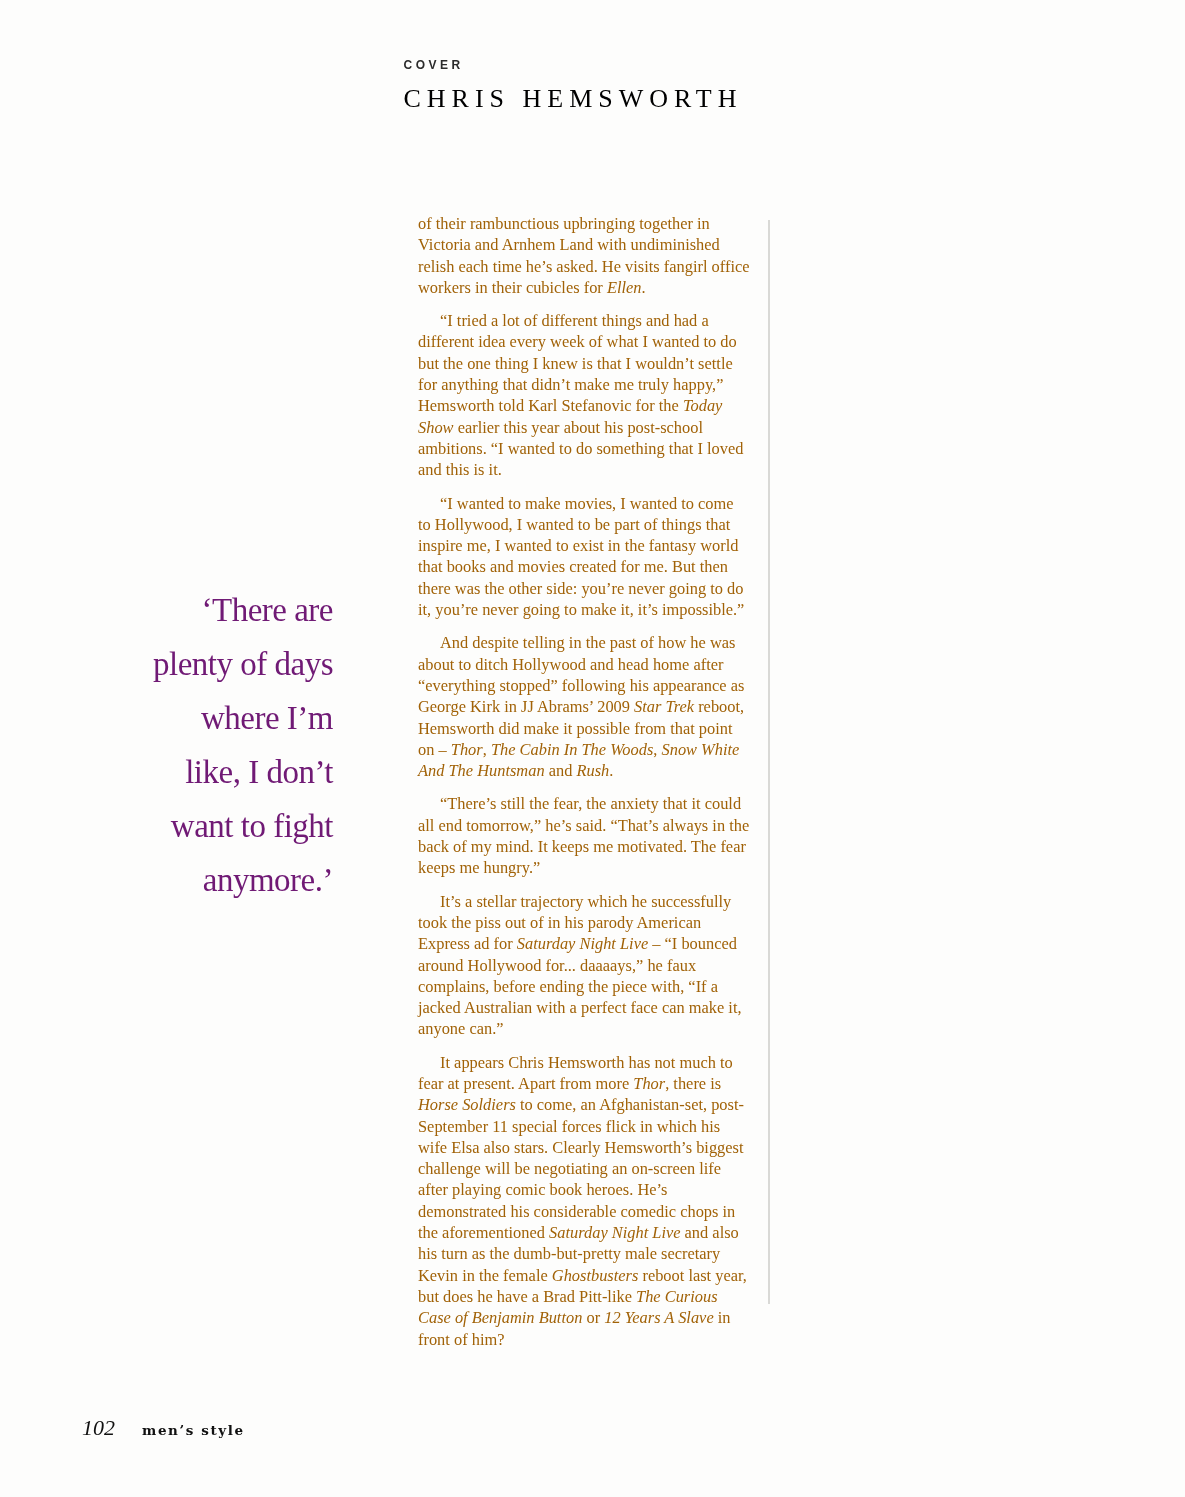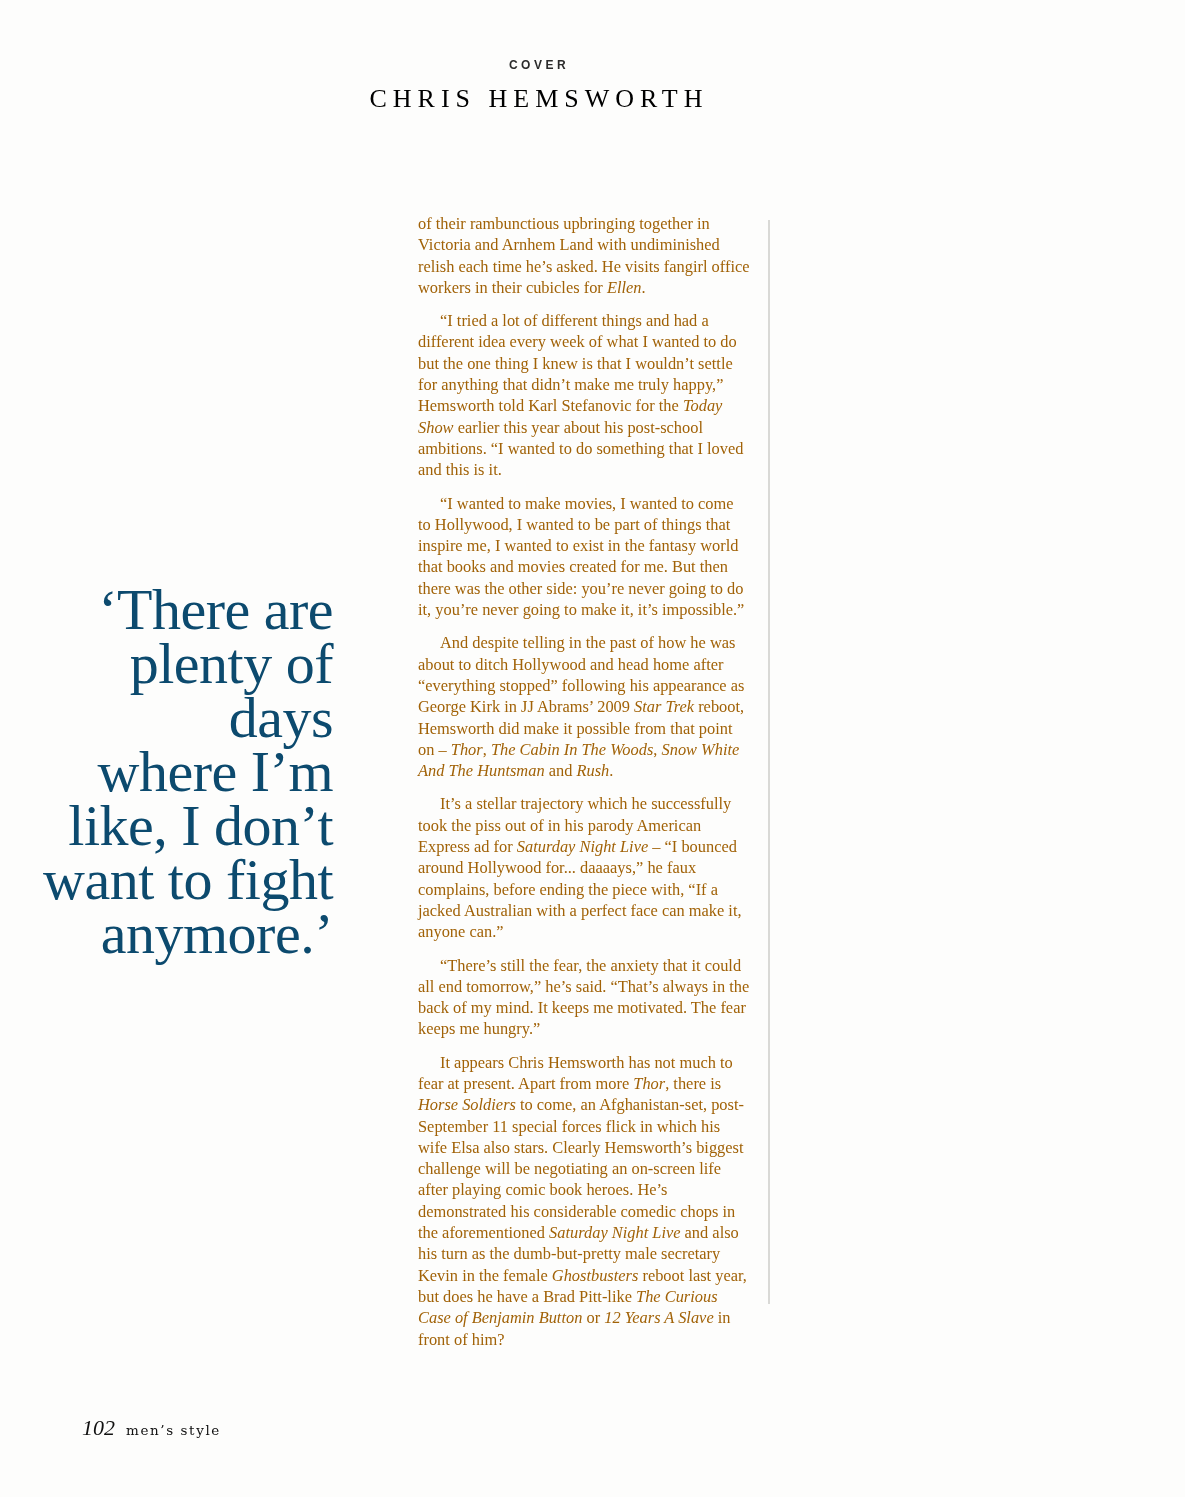--- a/index.html
+++ b/index.html
@@ -13,23 +13,22 @@
     height: 1497px;
     background: #fdfdfc;
     overflow: hidden;
     font-family: "Liberation Serif", serif;
     color: #1f1f1f;
   }
   
   .header {
     position: absolute;
     top: 58px;
-    left: 539px;
+    left: 573px;
     transform: translateX(-50%);
-    text-align: center;
     white-space: nowrap;
   }
   .kicker {
     font-family: "Liberation Sans", sans-serif;
     font-weight: 700;
     font-size: 12px;
     letter-spacing: 3.5px;
     color: #2b2b2b;
     margin-bottom: 12px;
   }
@@ -44,24 +43,24 @@
   
   .pull-quote {
     position: absolute;
     top: 583px;
     left: 33px;
     width: 300px;
     margin: 0;
     text-align: right;
     white-space: pre-line;
     font-family: "Liberation Serif", serif;
-    font-size: 58px;
+    font-size: 33px;
     line-height: 54px;
     letter-spacing: -0.5px;
-    color: #0c4a6e;
+    color: #701a75;
   }
   
   .article {
     position: absolute;
     top: 213px;
     left: 418px;
     width: 332px;
     font-size: 16.4px;
     line-height: 21.3px;
     color: #a16207;
@@ -94,25 +93,25 @@
     align-items: baseline;
     text-align: right;
   }
   .page-number {
     font-style: italic;
     font-size: 22px;
     color: #111;
   }
   .magazine-name {
     font-family: "DejaVu Serif", serif;
-    font-weight: 400;
+    font-weight: 700;
     font-size: 13.5px;
     letter-spacing: 1.6px;
     color: #111;
-    margin-left: 11px;
+    margin-left: 27px;
   }
 </style>
 </head>
 <body>
 
 <div class="page">
 
   <header class="header">
     <div class="kicker">COVER</div>
     <h1 class="title">CHRIS HEMSWORTH</h1>
@@ -123,22 +122,22 @@
 where I’m
 like, I don’t
 want to fight
 anymore.’</blockquote>
 
   <section class="article" id="article">
       <p><span>of their rambunctious upbringing together in Victoria and Arnhem Land with undiminished relish each time he’s asked. He visits fangirl office workers in their cubicles for </span><em>Ellen</em><span>.</span></p>
       <p class="indent"><span>“I tried a lot of different things and had a different idea every week of what I wanted to do but the one thing I knew is that I wouldn’t settle for anything that didn’t make me truly happy,” Hemsworth told Karl Stefanovic for the </span><em>Today Show</em><span> earlier this year about his post-school ambitions. “I wanted to do something that I loved and this is it.</span></p>
       <p class="indent"><span>“I wanted to make movies, I wanted to come to Hollywood, I wanted to be part of things that inspire me, I wanted to exist in the fantasy world that books and movies created for me. But then there was the other side: you’re never going to do it, you’re never going to make it, it’s impossible.”</span></p>
       <p class="indent"><span>And despite telling in the past of how he was about to ditch Hollywood and head home after “everything stopped” following his appearance as George Kirk in JJ Abrams’ 2009 </span><em>Star Trek</em><span> reboot, Hemsworth did make it possible from that point on – </span><em>Thor</em><span>, </span><em>The Cabin In The Woods</em><span>, </span><em>Snow White And The Huntsman</em><span> and </span><em>Rush</em><span>.</span></p>
+      <p class="indent"><span>“There’s still the fear, the anxiety that it could all end tomorrow,” he’s said. “That’s always in the back of my mind. It keeps me motivated. The fear keeps me hungry.”</span></p>
       <p class="indent"><span>It’s a stellar trajectory which he successfully took the piss out of in his parody American Express ad for </span><em>Saturday Night Live</em><span> – “I bounced around Hollywood for... daaaays,” he faux complains, before ending the piece with, “If a jacked Australian with a perfect face can make it, anyone can.”</span></p>
-      <p class="indent"><span>“There’s still the fear, the anxiety that it could all end tomorrow,” he’s said. “That’s always in the back of my mind. It keeps me motivated. The fear keeps me hungry.”</span></p>
       <p class="indent"><span>It appears Chris Hemsworth has not much to fear at present. Apart from more </span><em>Thor</em><span>, there is </span><em>Horse Soldiers</em><span> to come, an Afghanistan-set, post-September 11 special forces flick in which his wife Elsa also stars. Clearly Hemsworth’s biggest challenge will be negotiating an on-screen life after playing comic book heroes. He’s demonstrated his considerable comedic chops in the aforementioned </span><em>Saturday Night Live</em><span> and also his turn as the dumb-but-pretty male secretary Kevin in the female </span><em>Ghostbusters</em><span> reboot last year, but does he have a Brad Pitt-like </span><em>The Curious Case of Benjamin Button</em><span> or </span><em>12 Years A Slave</em><span> in front of him?</span></p>
     </section>
 
   <div class="column-rule"></div>
 
   <footer class="footer">
     <span class="page-number">102</span>
     <span class="magazine-name">men’s style</span>
   </footer>
 

